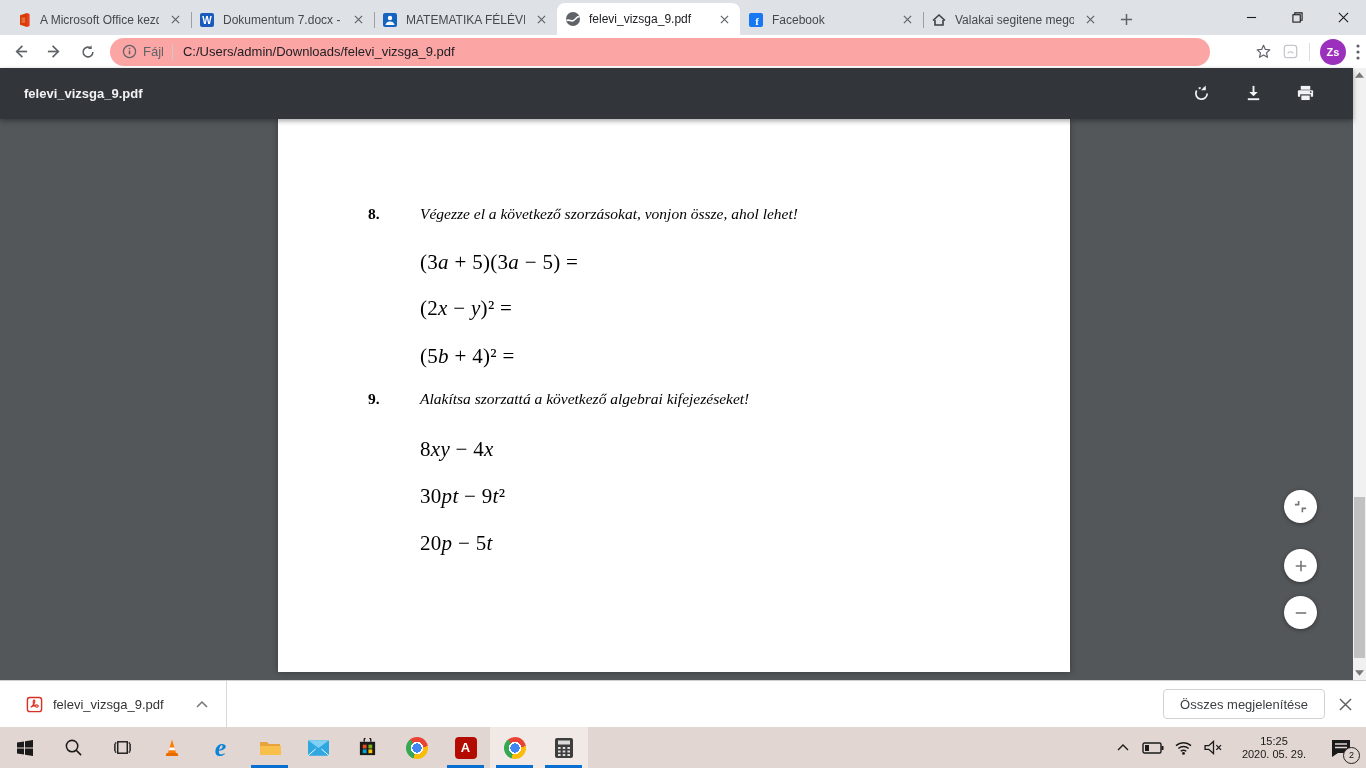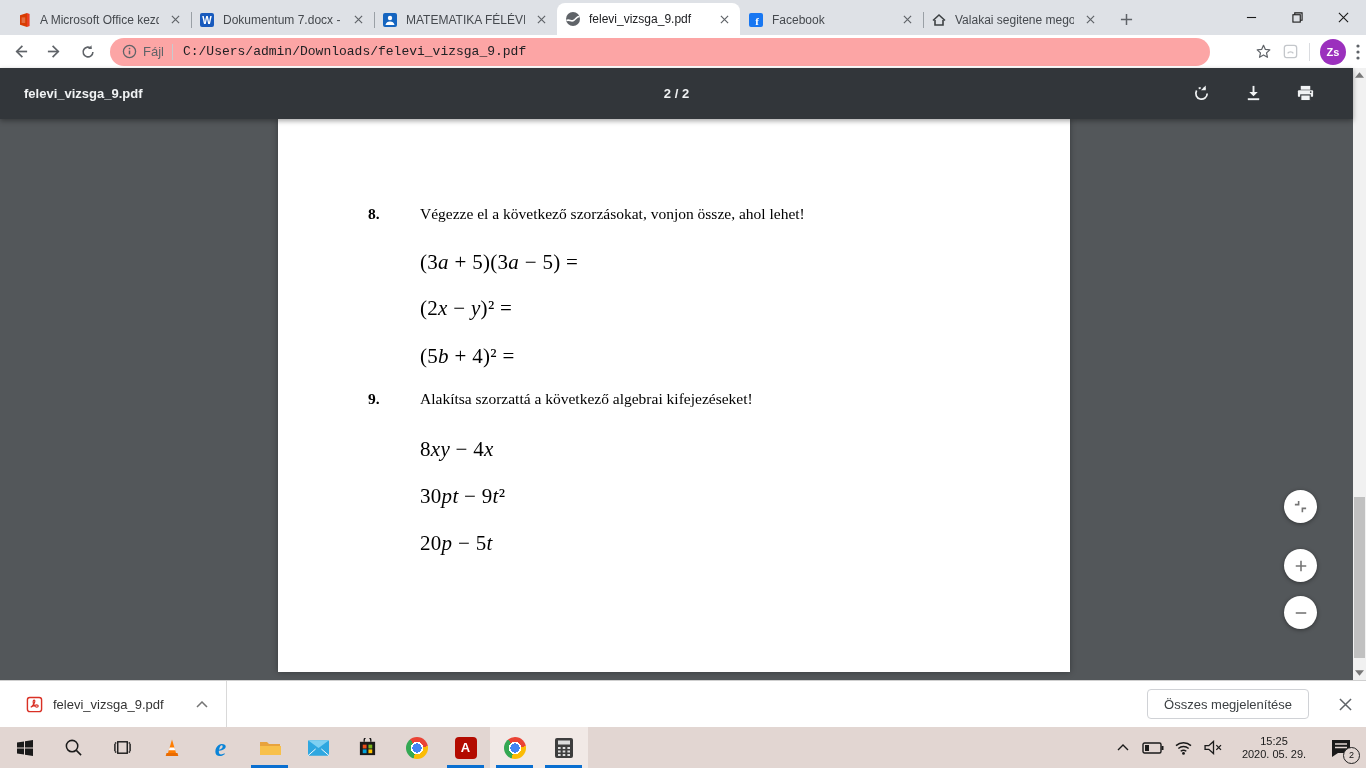--- a/index.html
+++ b/index.html
@@ -27,59 +27,59 @@
   .winbtn{width:46px;height:35px;display:flex;align-items:center;justify-content:center;}
 
   
   .addressbar{position:absolute;left:0;top:35px;width:1366px;height:33px;background:#fff;
               display:flex;align-items:center;}
   .navbtn{width:28px;height:28px;margin-left:6px;display:flex;align-items:center;justify-content:center;border-radius:50%;}
   .omnibox{height:28px;background:#fca5a5;border-radius:14px;margin-left:8px;
            width:1100px;display:flex;align-items:center;padding:0 12px;box-sizing:border-box;}
   .omnibox .scheme{font-size:13px;color:#5f6368;margin:0 8px 0 6px;}
   .omnibox .odiv{width:1px;height:16px;background:#c8cace;margin-right:10px;}
-  .omnibox .url{font-size:13px;color:#202124;white-space:nowrap;overflow:hidden;font-family:Liberation Mono, monospace;}
+  .omnibox .url{font-size:13px;color:#202124;white-space:nowrap;overflow:hidden;}
   .abar-right{display:flex;align-items:center;margin-left:auto;margin-right:6px;gap:10px;}
   .vdiv{width:1px;height:18px;background:#dadce0;}
   .avatar{width:26px;height:26px;border-radius:50%;background:#9b30bd;color:#fff;
           font-size:11px;font-weight:bold;display:flex;align-items:center;justify-content:center;}
 
   
   .pdfbar{position:absolute;left:0;top:68px;width:1353px;height:51px;background:#32363a;
           display:flex;align-items:center;color:#f1f3f4;box-shadow:0 2px 5px rgba(0,0,0,.35);z-index:3;}
   .pdfbar .fname{font-size:13px;font-weight:bold;margin-left:24px;}
   .pdfbar .pageind{position:absolute;left:0;right:0;text-align:center;font-size:13px;font-weight:bold;}
   .pdfbar .ptools{margin-left:auto;display:flex;gap:28px;margin-right:36px;z-index:1;}
   .ptool{width:24px;height:24px;display:flex;align-items:center;justify-content:center;}
 
   
   .viewer{position:absolute;left:0;top:119px;width:1353px;height:561px;background:#53575a;overflow:hidden;}
   .page{position:absolute;left:278px;top:0;width:792px;height:553px;background:#fff;
         box-shadow:0 0 6px rgba(0,0,0,.35);font-family:"Liberation Serif",serif;color:#000;}
   .exnum{position:absolute;left:90px;font-size:15.5px;font-weight:bold;}
-  .exinstr{position:absolute;left:142px;font-size:15.5px;}
+  .exinstr{position:absolute;left:142px;font-size:15.5px;font-style:italic;}
   .math{position:absolute;left:142px;font-size:21px;letter-spacing:.3px;font-family:Liberation Serif, serif;}
   .math i{font-style:italic;}
 
   .zoomctl{position:absolute;left:1284px;width:33px;height:33px;border-radius:50%;background:#fff;
            box-shadow:0 1px 4px rgba(0,0,0,.4);display:flex;align-items:center;justify-content:center;}
 
   
   .scrollbar{position:absolute;left:1353px;top:68px;width:13px;height:612px;background:#f1f1f1;}
   .sb-arrow{position:absolute;left:0;width:13px;height:14px;display:flex;align-items:center;justify-content:center;}
   .sb-thumb{position:absolute;left:1px;width:11px;top:429px;height:161px;background:#c1c1c1;}
 
   
   .dlbar{position:absolute;left:0;top:680px;width:1366px;height:47px;background:#fff;
          border-top:1px solid #cfcfcf;box-sizing:border-box;display:flex;align-items:center;}
   .dlitem{width:227px;height:100%;display:flex;align-items:center;gap:10px;padding-left:26px;
           box-sizing:border-box;border-right:1px solid #d9d9d9;}
   .dlname{font-size:13px;color:#333;white-space:nowrap;overflow:hidden;flex:1;}
   .dlchev{margin-right:18px;}
-  .dl-right{margin-left:auto;display:flex;align-items:center;gap:30px;margin-right:14px;}
+  .dl-right{margin-left:auto;display:flex;align-items:center;gap:14px;margin-right:14px;}
   .showall{border:1px solid #d0d2d6;border-radius:4px;background:#fff;height:30px;
            padding:0 16px;font-size:13px;color:#3c4043;display:flex;align-items:center;
            font-family:"Liberation Sans",sans-serif;}
 
   
   .taskbar{position:absolute;left:0;top:727px;width:1366px;height:41px;background:#e2d6d2;
            display:flex;align-items:stretch;}
   .tbtn{width:49px;display:flex;align-items:center;justify-content:center;position:relative;}
   .tbtn.running::after{content:"";position:absolute;left:6px;right:6px;bottom:0;height:3px;background:#0a6fd0;}
   .tbtn.activewin{background:#f1e9e6;}
@@ -271,21 +271,20 @@
           <circle cx="2" cy="2" r="1.6" fill="#5f6368"></circle>
           <circle cx="2" cy="8" r="1.6" fill="#5f6368"></circle>
           <circle cx="2" cy="14" r="1.6" fill="#5f6368"></circle>
         </svg>
     </span>
   </div>
 </div>
 
 <div class="pdfbar">
   <span class="fname">felevi_vizsga_9.pdf</span>
-  <span class="pageind">2 / 2</span>
   <div class="ptools">
     <div class="ptool">
       <svg viewBox="0 0 20 20" width="19" height="19">
           <path d="M16 10a6 6 0 1 1-2-4.5" fill="none" stroke="#f1f3f4" stroke-width="1.8" stroke-dasharray="22 3 2 3 2 30"></path>
           <path d="M14.5 1.5v5h-5z" fill="#f1f3f4"></path>
         </svg>
     </div>
     <div class="ptool">
       <svg viewBox="0 0 20 20" width="19" height="19">
           <path d="M10 2v9" stroke="#f1f3f4" stroke-width="2"></path>

